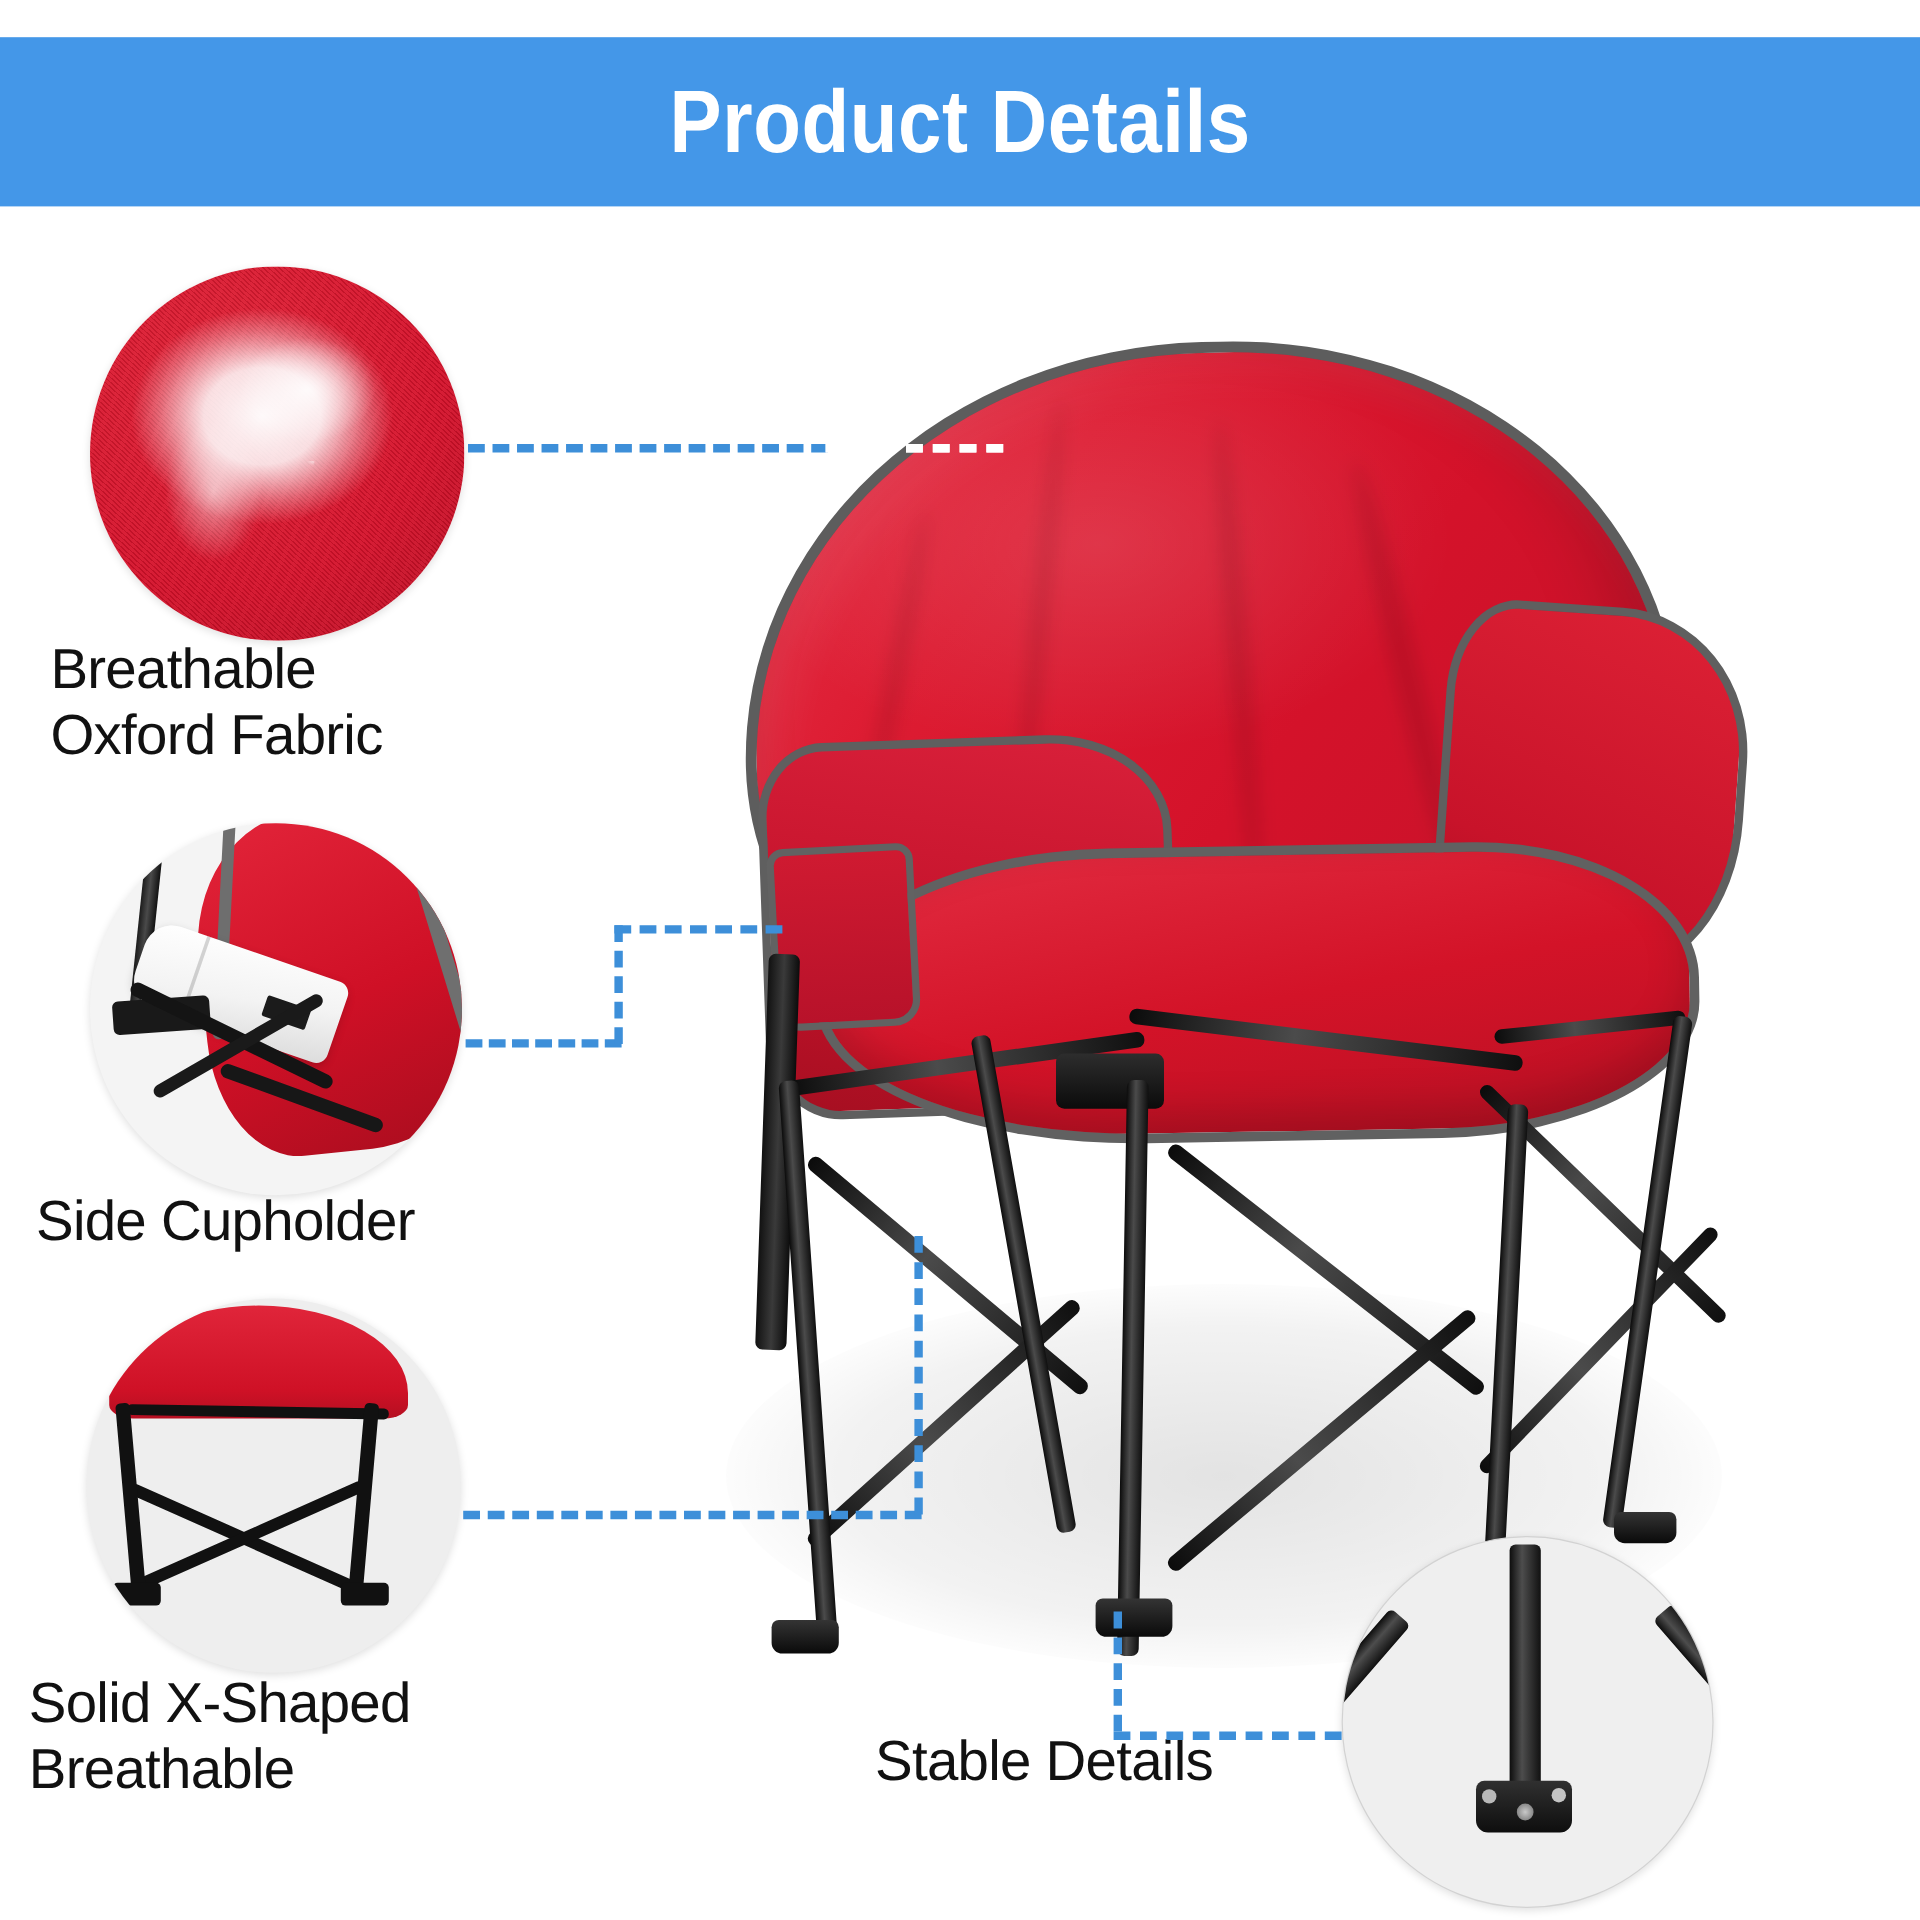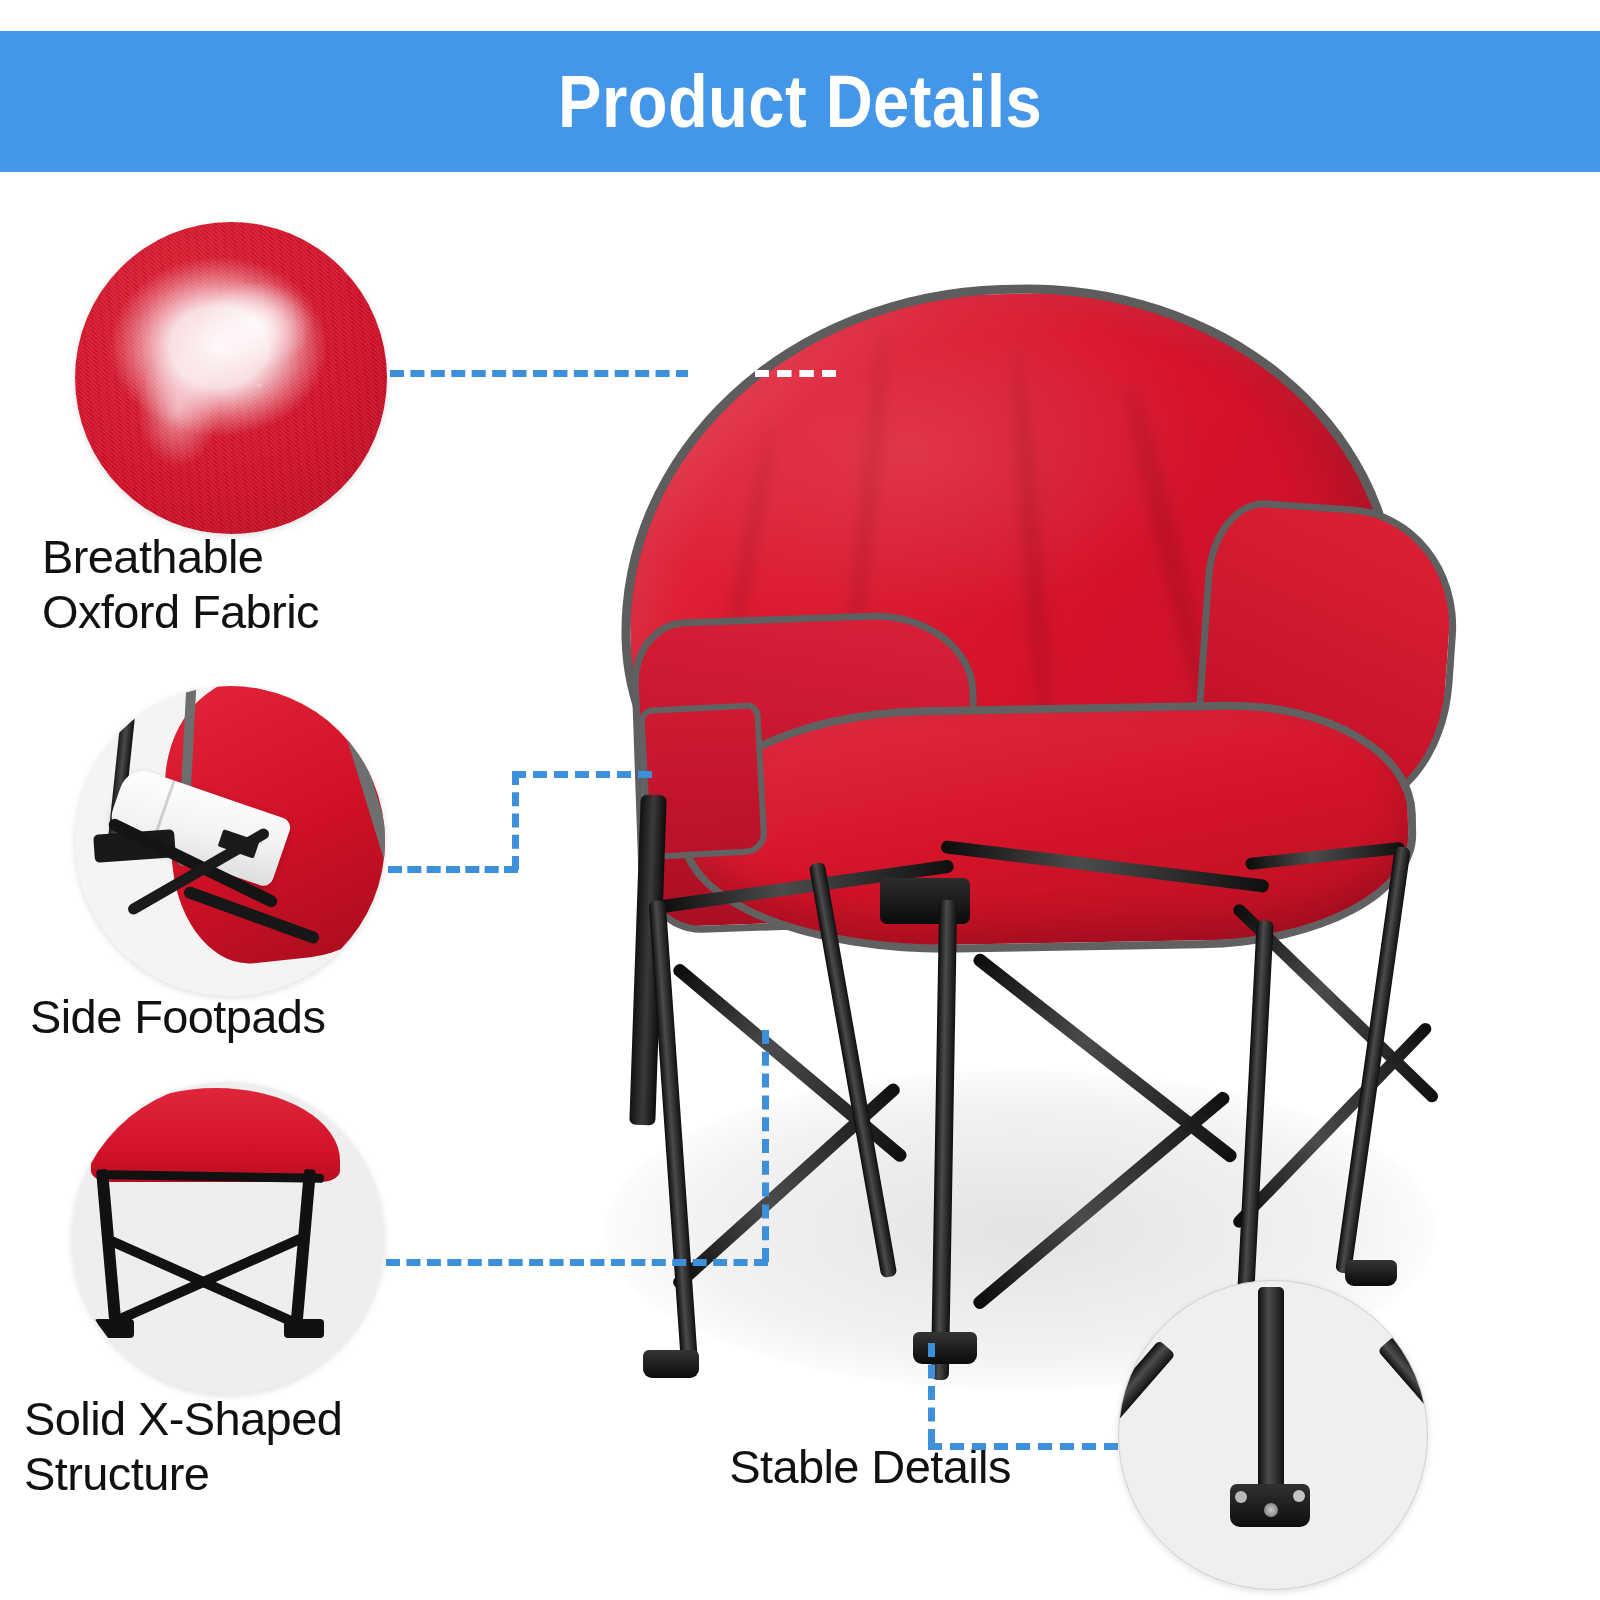--- a/index.html
+++ b/index.html
@@ -304,40 +304,40 @@
         <div class="seam2"></div>
       </div>
       <div id="c2-bottle">
         <div class="lbl"></div>
       </div>
       <div id="c2-clip"></div>
       <div id="c2-bar1"></div>
       <div id="c2-bar2"></div>
       <div id="c2-bar3"></div>
     </div>
-    <div class="caption" style="left:30px;top:990px;width:400px;">Side Footpads</div>
+    <div class="caption" style="left:30px;top:990px;width:400px;">Side Cupholder</div>
   </div>
 
   <div class="dash-h" style="left:388px;top:866px;width:130px;"></div>
   <div class="dash-v" style="left:512px;top:771px;height:99px;"></div>
   <div class="dash-h" style="left:512px;top:771px;width:140px;"></div>
 
   <div class="feature">
     <div class="circle" id="circle3">
       <div id="c3-seat"></div>
       <div class="tube railT"></div>
       <div class="tube xA"></div>
       <div class="tube xB"></div>
       <div class="tube legL"></div>
       <div class="tube legR"></div>
       <div class="tube footL"></div>
       <div class="tube footR"></div>
     </div>
     <div class="caption" style="left:24px;top:1392px;width:420px;">Solid X-Shaped
-Structure</div>
+Breathable</div>
   </div>
 
   <div class="dash-h" style="left:386px;top:1259px;width:382px;"></div>
   <div class="dash-v" style="left:762px;top:1030px;height:232px;"></div>
 
   <div class="feature">
     <div class="circle" id="circle4">
       <div class="tube pipeL"></div>
       <div class="tube pipeR"></div>
       <div class="tube pipeV"></div>

